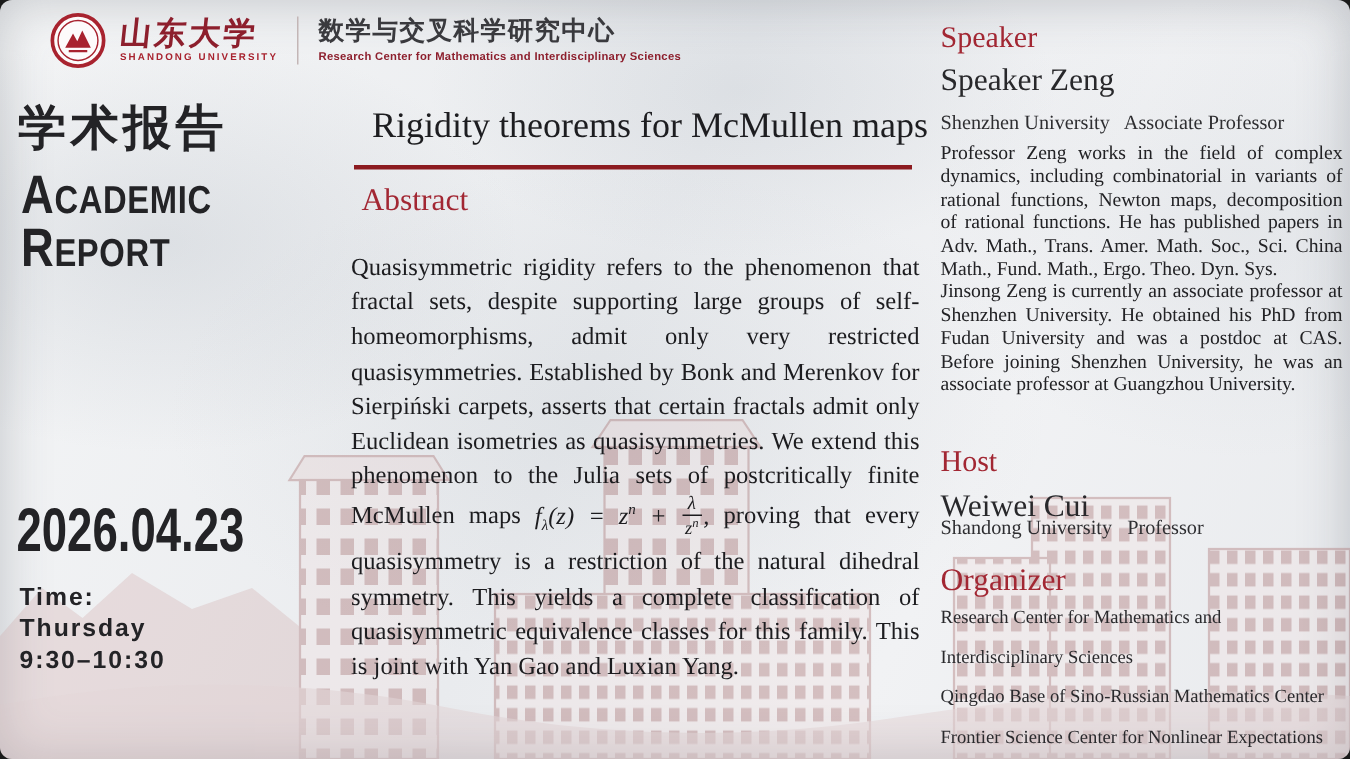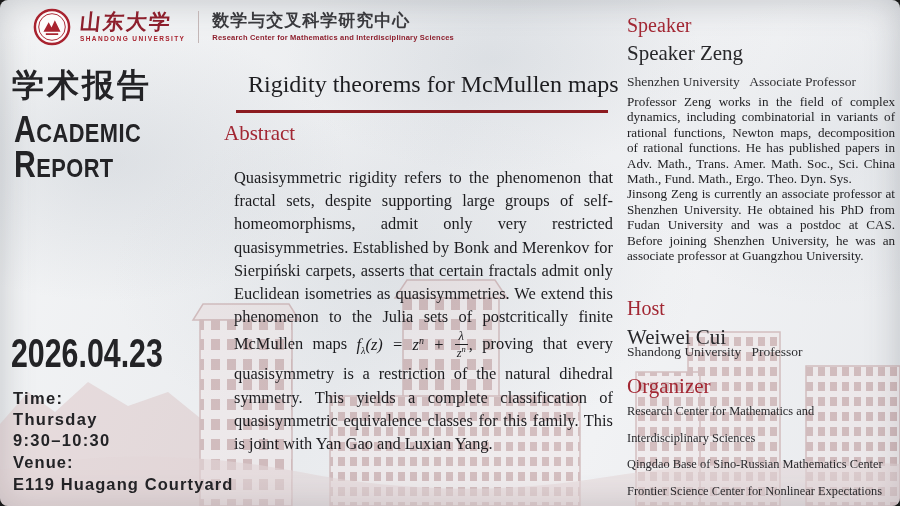--- a/index.html
+++ b/index.html
@@ -28,21 +28,21 @@
   .title-cn{position:absolute;left:12px;top:64px;font-size:32px;font-weight:bold;letter-spacing:3px;}
   .title-en{position:absolute;left:14px;top:112px;font-weight:bold;line-height:0.98;transform:scaleX(0.84);transform-origin:left top;}
   .title-en .en-line{font-size:26px;letter-spacing:0.5px;}
   .title-en .en-line::first-letter{font-size:36px;}
   .date{position:absolute;left:11px;top:330px;font-size:41px;font-weight:bold;transform:scaleX(0.74);transform-origin:left top;white-space:nowrap;}
   .when{position:absolute;left:13px;top:388px;font-size:16.5px;font-weight:bold;letter-spacing:1.3px;line-height:21px;}
   .where{position:absolute;left:13px;top:451px;font-size:16.5px;font-weight:bold;letter-spacing:1.1px;line-height:22px;white-space:nowrap;}
   
   .talk-title{position:absolute;left:248px;top:71px;width:378px;font-size:24px;color:#1d1d20;white-space:nowrap;}
   .title-rule{position:absolute;left:236px;top:110px;width:372px;height:3px;background:#8c1b20;}
-  .abs-label{position:absolute;left:224px;top:121px;font-size:21px;color:#a22733;text-align:right;}
+  .abs-label{position:absolute;left:241px;top:121px;font-size:21px;color:#a22733;text-align:right;}
   .abs-text{position:absolute;left:234px;top:153px;width:379px;font-size:16.4px;line-height:23.2px;text-align:justify;color:#1c1c1f;margin-top:13px;}
   .fml{font-style:italic;white-space:nowrap;}
   .fml sub{font-size:10px;}
   .fml sup{font-size:10px;}
   .frac{display:inline-block;vertical-align:-0.55em;text-align:center;font-size:12.5px;line-height:1.05;margin:0 1px;}
   .frac .num{display:block;}
   .frac .den{display:block;border-top:1px solid #1c1c1f;padding:0 2px;}
   .frac .den sup{font-size:8.5px;}
   
   .rc{position:absolute;left:627px;top:0;width:268px;}
@@ -116,24 +116,20 @@
   <div class="lc title-en">
     <div class="en-line">ACADEMIC</div>
     <div class="en-line">REPORT</div>
   </div>
   <div class="lc date">2026.04.23</div>
   <div class="lc when">
     <div>Time:</div>
     <div>Thursday</div>
     <div>9:30–10:30</div>
   </div>
-  <div class="lc where">
-    <div>Venue:</div>
-    <div>E119 Huagang Courtyard</div>
-  </div>
 
   <div class="talk-title">Rigidity theorems for McMullen maps</div>
   <div class="title-rule"></div>
   <div class="abs-label">Abstract</div>
   <div class="abs-text"><span>Quasisymmetric rigidity refers to the phenomenon that fractal sets, despite supporting large groups of self-homeomorphisms, admit only very restricted quasisymmetries. Established by Bonk and Merenkov for Sierpiński carpets, asserts that certain fractals admit only Euclidean isometries as quasisymmetries. We extend this phenomenon to the Julia sets of postcritically finite McMullen maps </span><span class="fml"><span>f</span><sub>λ</sub><span>(z) = z</span><sup>n</sup><span> + </span><span class="frac"><span class="num">λ</span><span class="den"><span>z</span><sup>n</sup></span></span><span>,</span></span><span> proving that every quasisymmetry is a restriction of the natural dihedral symmetry. This yields a complete classification of quasisymmetric equivalence classes for this family. This is joint with Yan Gao and Luxian Yang.</span></div>
 
   <div class="rc">
     <div class="sec abs-pos" style="top:14px;">Speaker</div>
     <div class="pname abs-pos" style="top:41px;">Speaker Zeng</div>
     <div class="affil abs-pos" style="top:74px;">Shenzhen University   Associate Professor</div>

